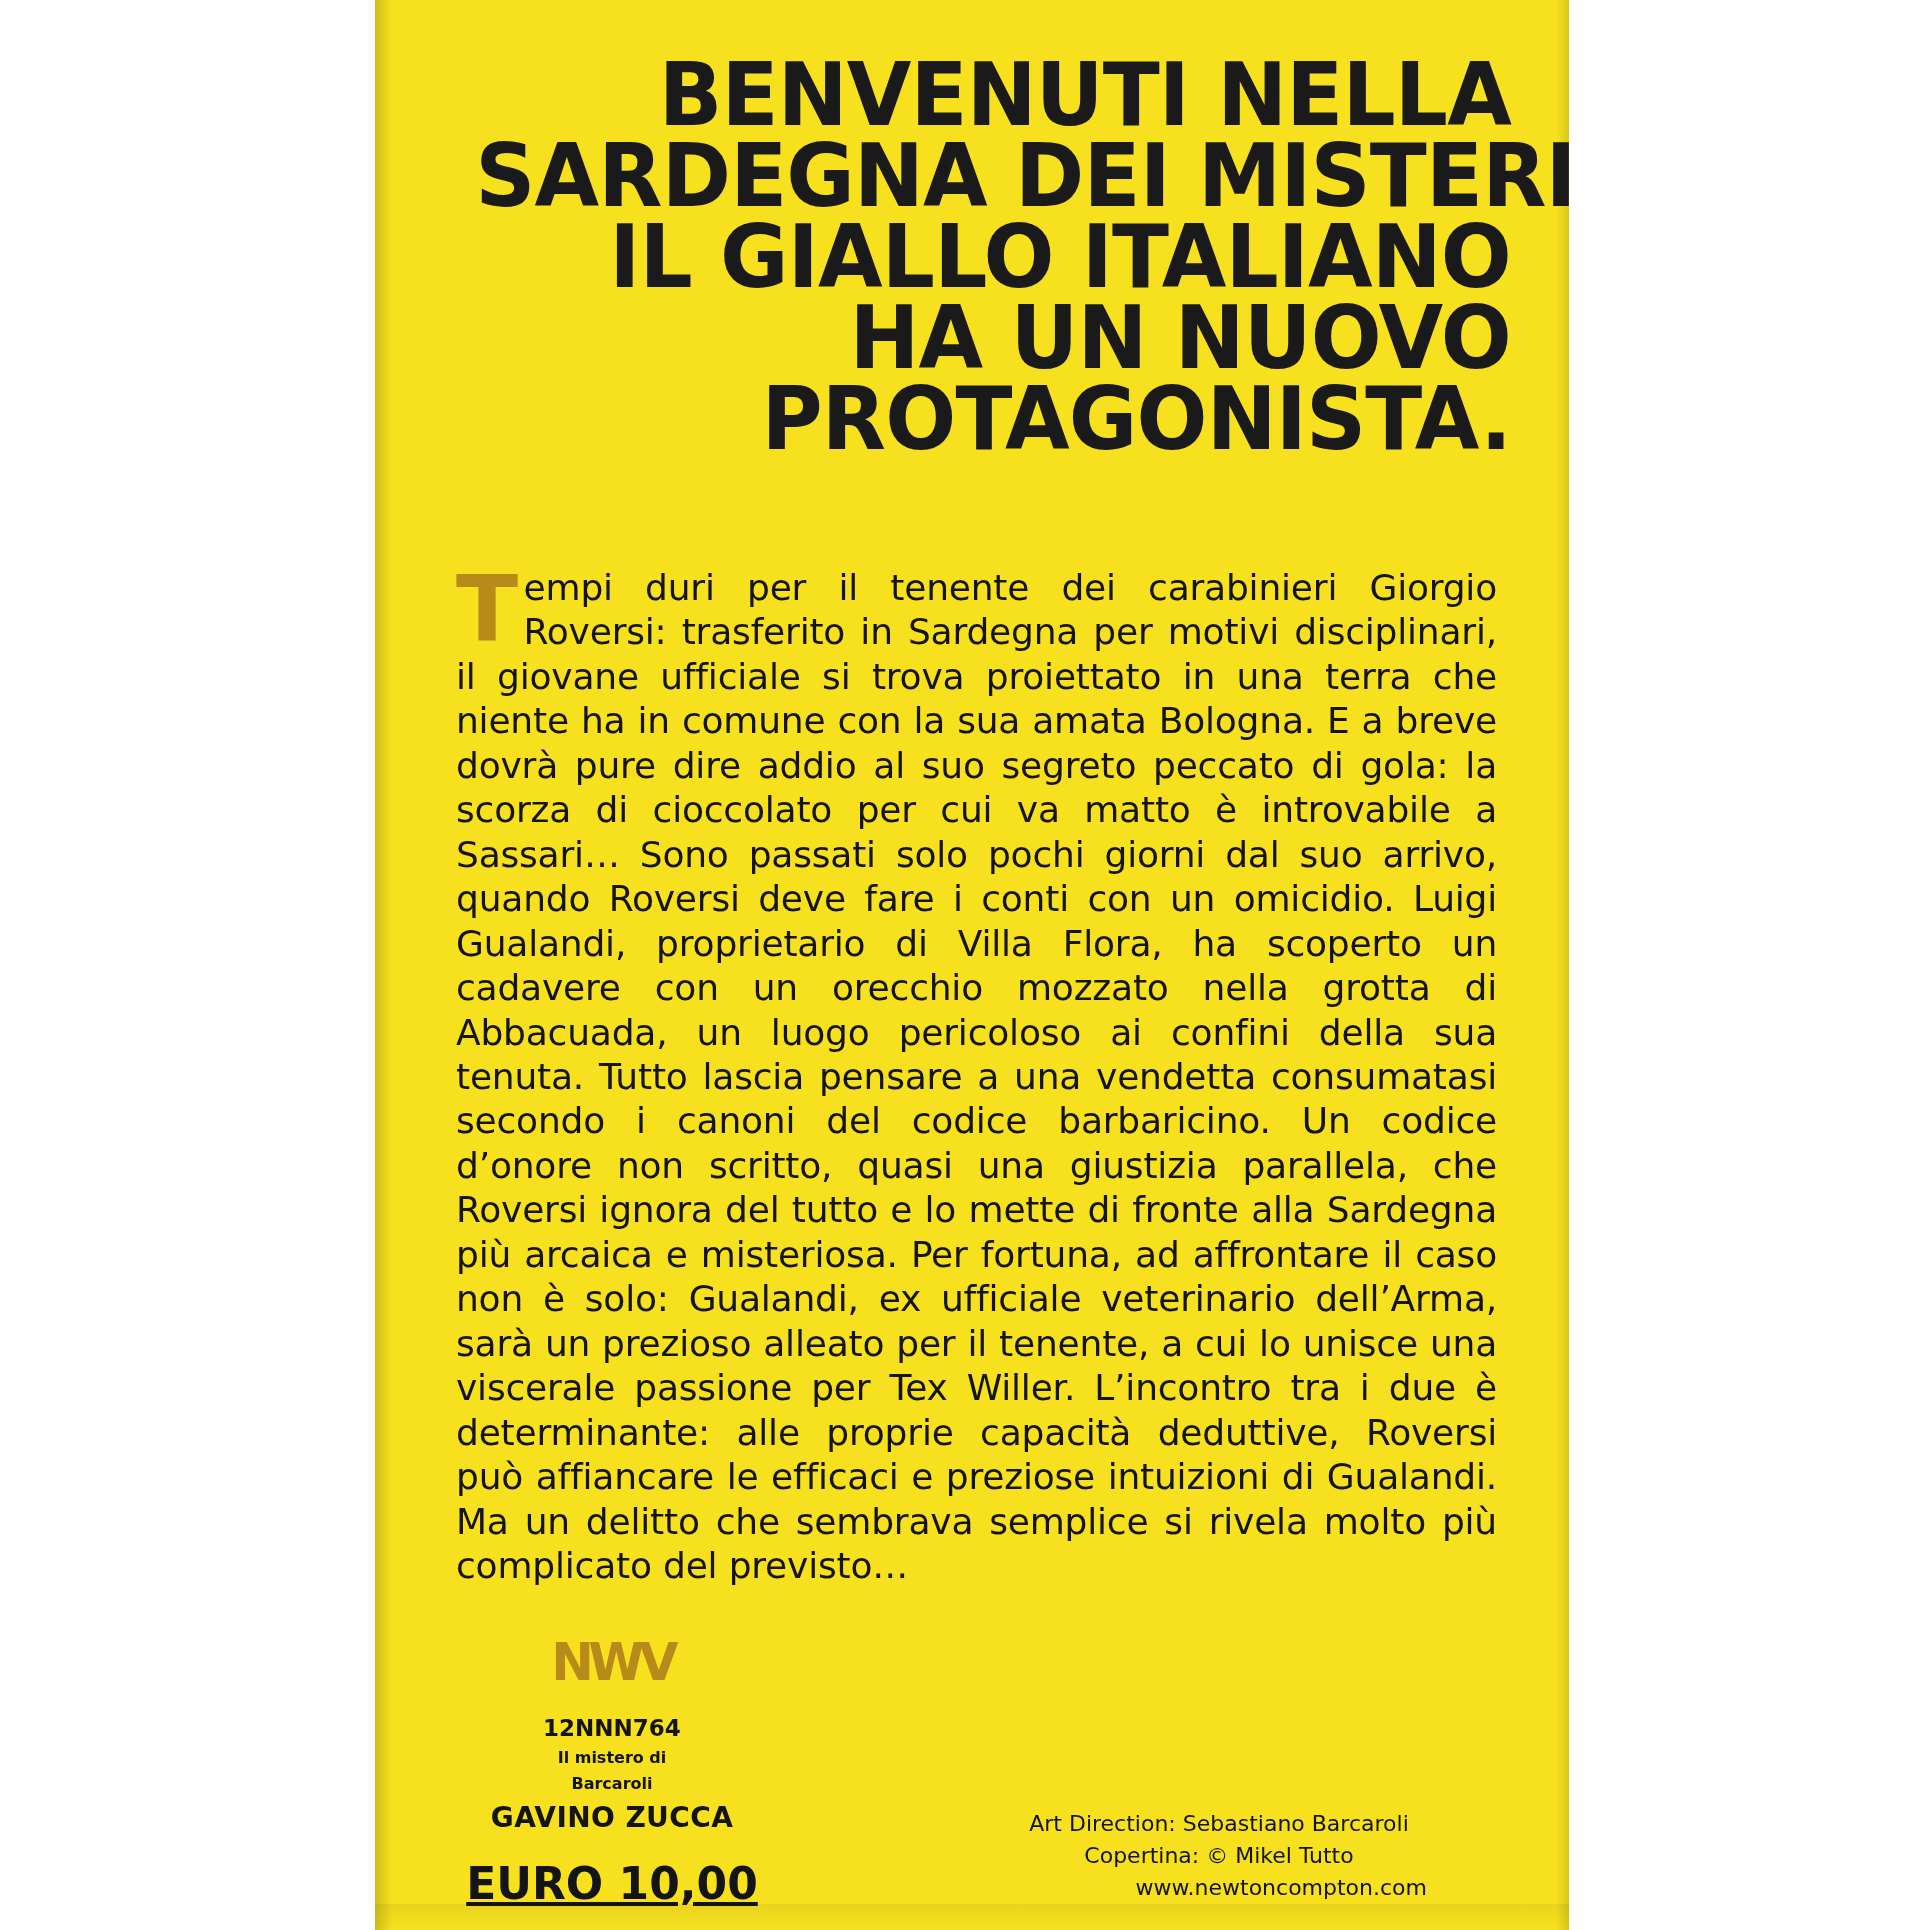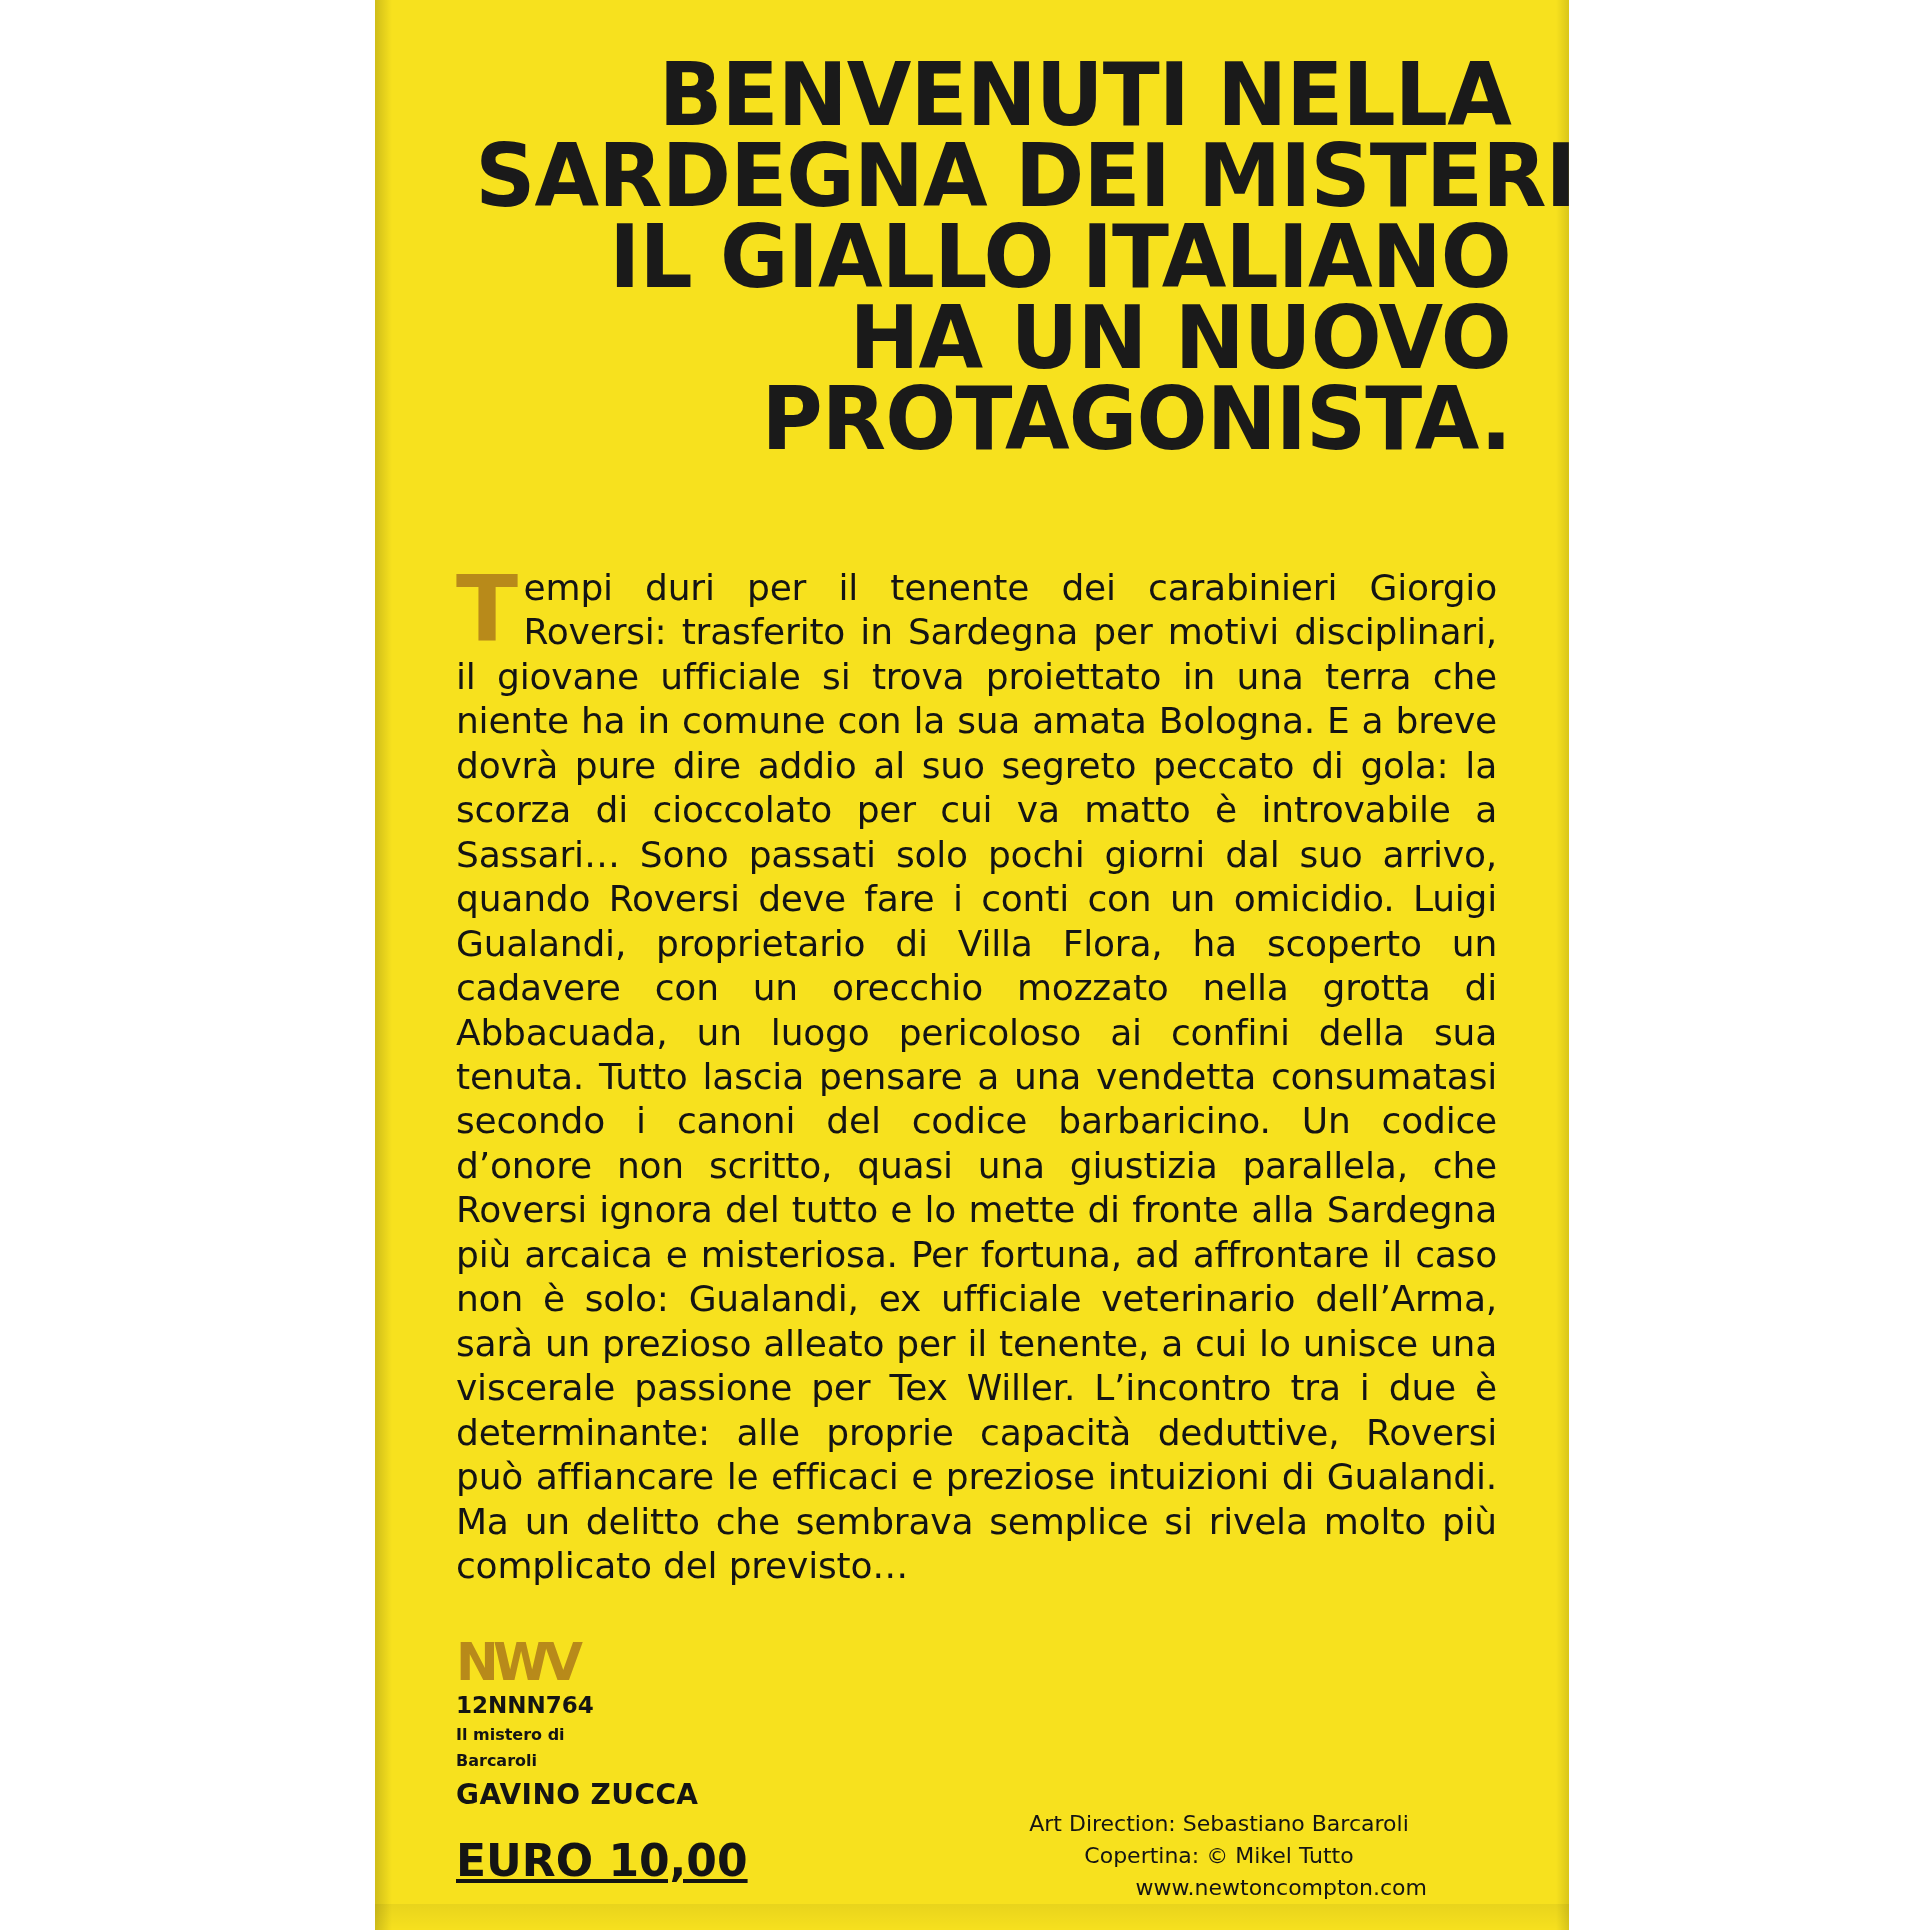--- a/index.html
+++ b/index.html
@@ -93,32 +93,33 @@
     padding: 5.7px 5.7px 0 0;
     font-family: "DejaVu Sans", sans-serif;
   }
 
   
   .pub-block {
     position: absolute;
     left: 81px;
     top: 1637px;
     width: 312px;
+    text-align: center;
     color: #141414;
   }
   .pub-logo {
     font-family: "DejaVu Sans", sans-serif;
     font-weight: bold;
     font-size: 51px;
     letter-spacing: -5.7px;
     color: #b88a1a;
     line-height: 1;
   }
   .pub-code {
-    margin-top: 4px;
+    margin-top: 27px;
     font-family: "DejaVu Sans", sans-serif;
     font-weight: bold;
     font-size: 23px;
     letter-spacing: 0px;
   }
   .pub-title {
     margin-top: 7.6px;
     font-family: "DejaVu Sans", sans-serif;
     font-weight: bold;
     font-size: 16px;

